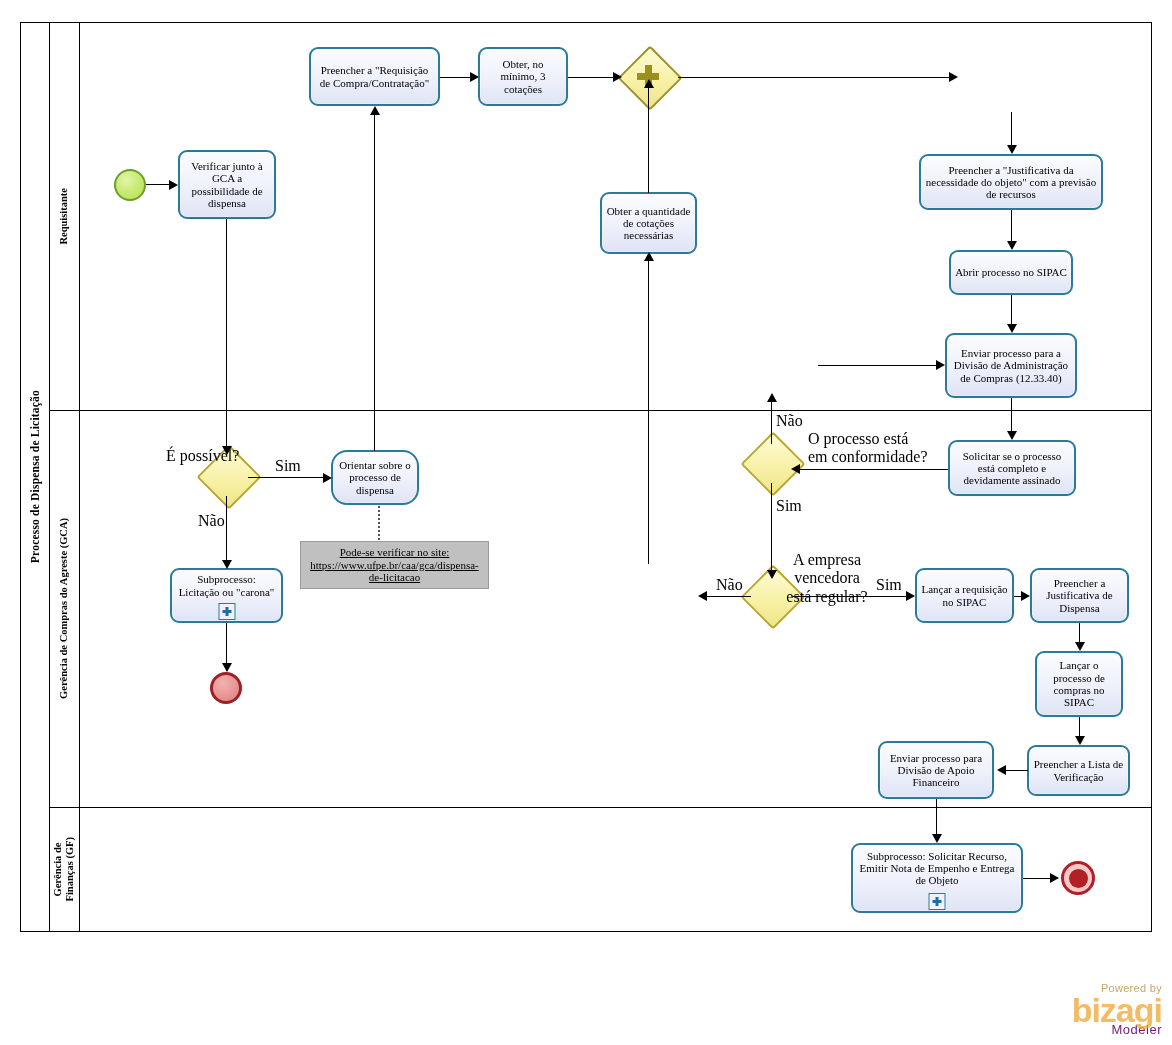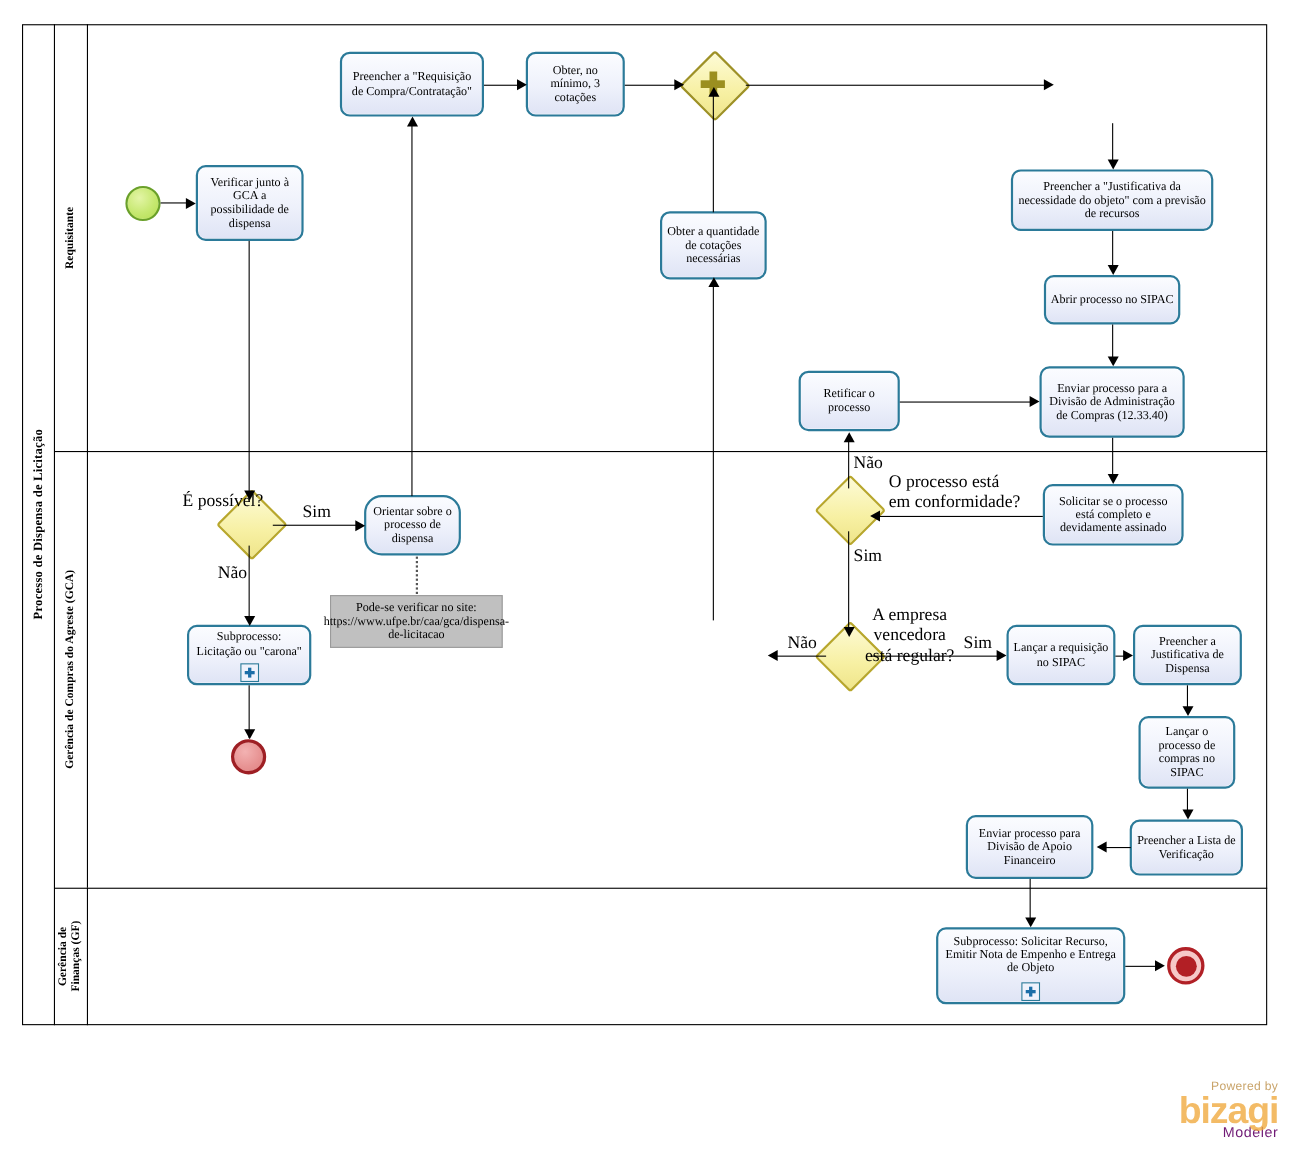--- a/index.html
+++ b/index.html
@@ -112,30 +112,29 @@
 
   <div class="task" style="left:600px;top:192px;width:97px;height:62px;">Obter a quantidade de cotações necessárias</div>
 
 
   <div class="task" style="left:919px;top:154px;width:184px;height:56px;">Preencher a "Justificativa da necessidade do objeto" com a previsão de recursos</div>
 
   <div class="task" style="left:949px;top:250px;width:124px;height:45px;">Abrir processo no SIPAC</div>
 
   <div class="task" style="left:945px;top:333px;width:132px;height:65px;">Enviar processo para a Divisão de Administração de Compras (12.33.40)</div>
 
-  <div class="task" style="left:726px;top:337px;width:92px;height:55px;">Retificar o processo</div>
 
   <div class="gw" style="left:206px;top:454px;"></div>
   <div class="flabel" style="left:166px;top:447px;">É possível?</div>
 
   <div class="task" style="left:331px;top:450px;width:88px;height:55px;border-radius:16px;">Orientar sobre o processo de dispensa</div>
 
   <div class="dots" style="left:378px;top:506px;height:34px;"></div>
 
-  <div class="annot" style="left:300px;top:541px;width:157px;height:48px;">Pode-se verificar no site: https://www.ufpe.br/caa/gca/dispensa-de-licitacao</div>
+  <div class="annot" style="left:300px;top:541px;width:189px;height:48px;text-decoration:underline;">Pode-se verificar no site: https://www.ufpe.br/caa/gca/dispensa-de-licitacao</div>
 
   <div class="task sub" style="left:170px;top:568px;width:113px;height:55px;">
     <span style="display:block;padding-bottom:10px;">Subprocesso: Licitação ou "carona"</span>
     <span class="subicon"></span>
   </div>
 
   <div class="ev ev-end" style="left:210px;top:672px;"></div>
 
   <div class="gw" style="left:750px;top:441px;"></div>
   <div class="flabel" style="left:808px;top:430px;width:120px;">O processo está em conformidade?</div>

